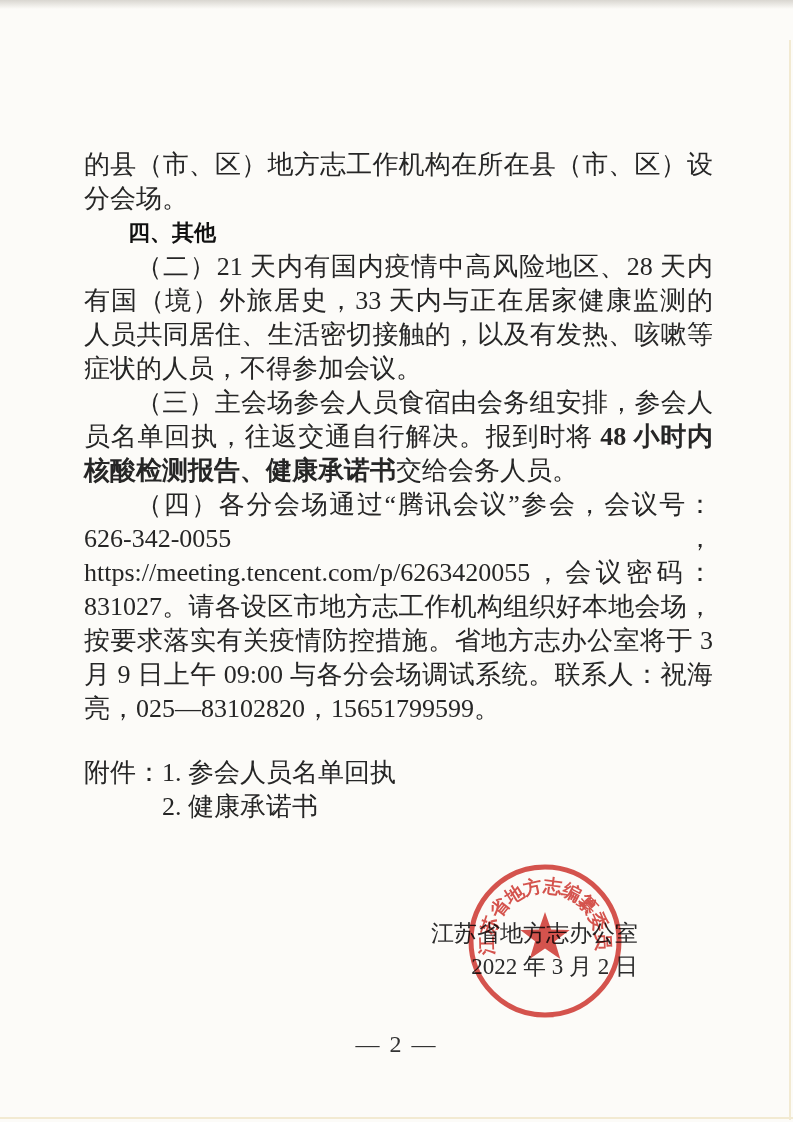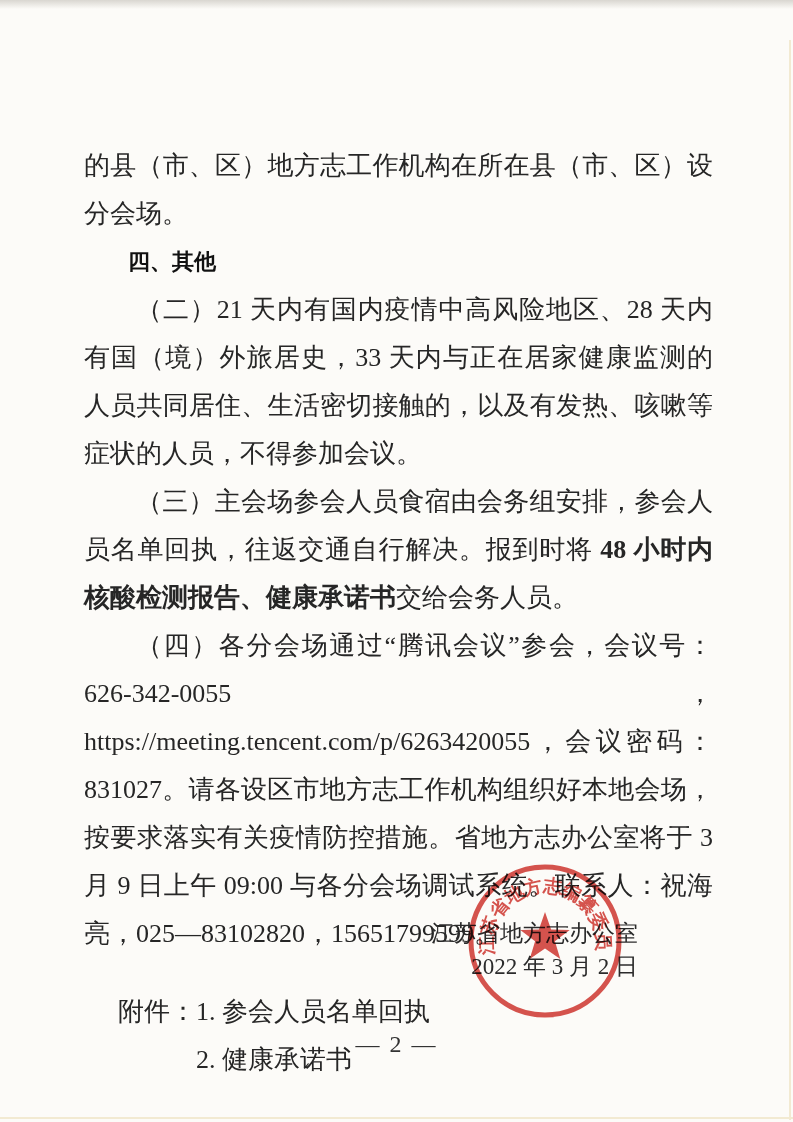--- a/index.html
+++ b/index.html
@@ -18,36 +18,36 @@
   .scan-edge-right {
     position: absolute; top: 40px; right: 2px; width: 2px; height: 1080px;
     background: #f2ead2;
   }
   .scan-edge-bottom {
     position: absolute; bottom: 3px; left: 0; width: 100%; height: 2px;
     background: #f2ead2;
   }
   .content {
     position: absolute;
-    left: 84px; top: 142px; width: 629px;
+    left: 84px; top: 148px; width: 629px;
     font-size: 26px;
-    line-height: 48px;
+    line-height: 34px;
     text-align: justify;
   }
   .para { margin: 0; text-indent: 2em; }
   .para.noindent { text-indent: 0; }
   .bold { font-weight: 700; }
   .heading {
     font-family: "Liberation Sans", "DejaVu Sans", sans-serif;
     font-weight: 700;
     color: #111;
     text-indent: 2em;
     font-size: 22px;
   }
-  .attachments { margin-top: 30px; margin-left: 34px; }
+  .attachments { margin-top: 30px; }
   .attach-row { display: flex; text-indent: 0; }
   .attach-row .attach-label { white-space: nowrap; }
   .attach-row.second { padding-left: 3em; }
   .signature {
     position: absolute;
     left: 418px; top: 917px; width: 220px;
     font-size: 23px; line-height: 33px;
     text-align: right;
     color: #2b2b2b;
   }

